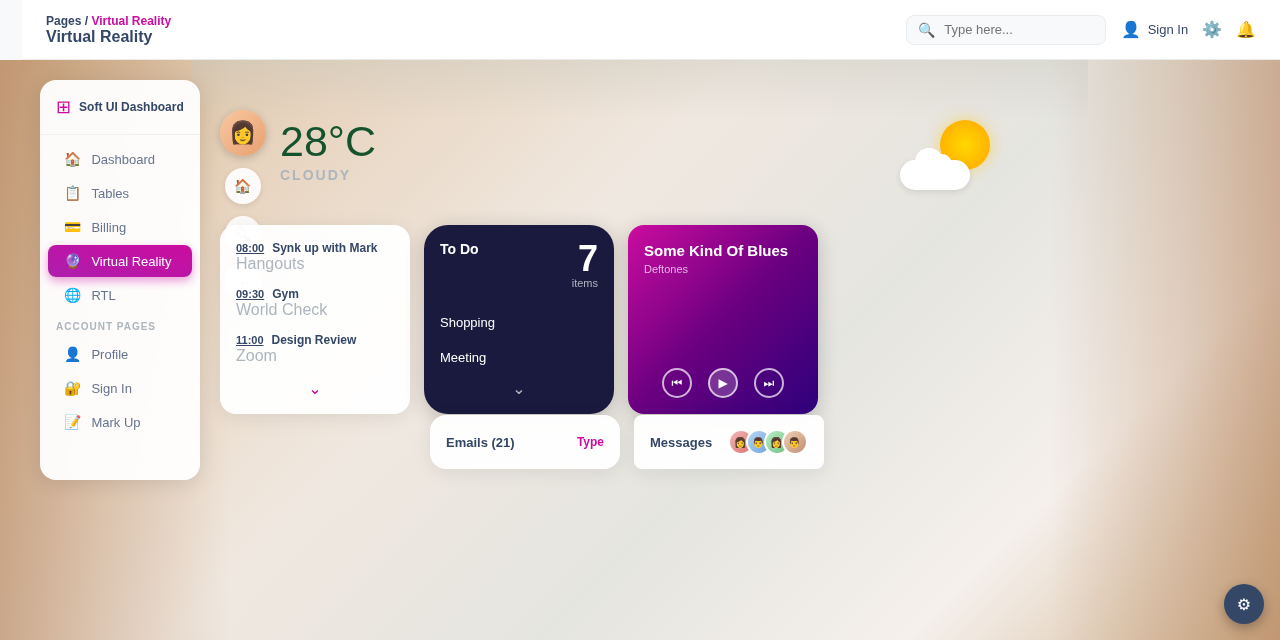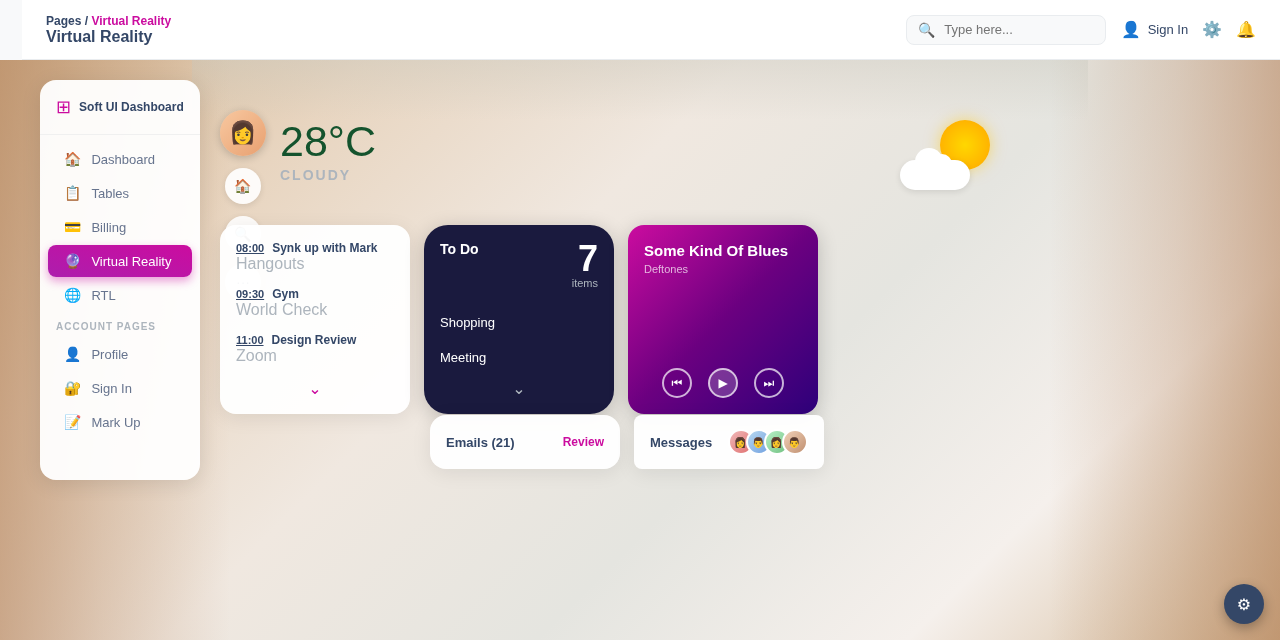--- a/index.html
+++ b/index.html
@@ -358,21 +358,21 @@
         <div class="ctrl-btn">⏭</div>
       </div>
     </div>
 
   </div>
 
   <div class="bottom-cards-area">
 
     <div class="email-card">
       <span class="email-label">Emails (21)</span>
-      <span class="email-check">Review</span>
+      <span class="email-check">Type</span>
     </div>
 
     <div class="messages-card">
       <span class="messages-label">Messages</span>
       <div class="messages-avatars">
         <div class="msg-avatar av1">👩</div>
         <div class="msg-avatar av2">👨</div>
         <div class="msg-avatar av3">👩</div>
         <div class="msg-avatar av4">👨</div>
       </div>

